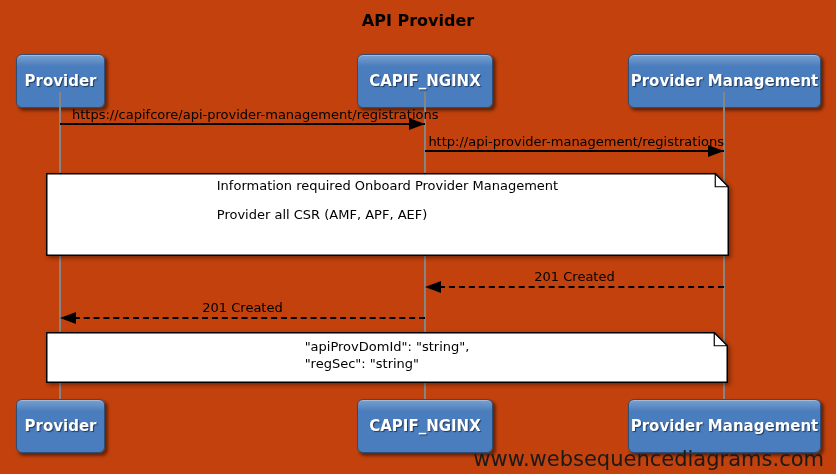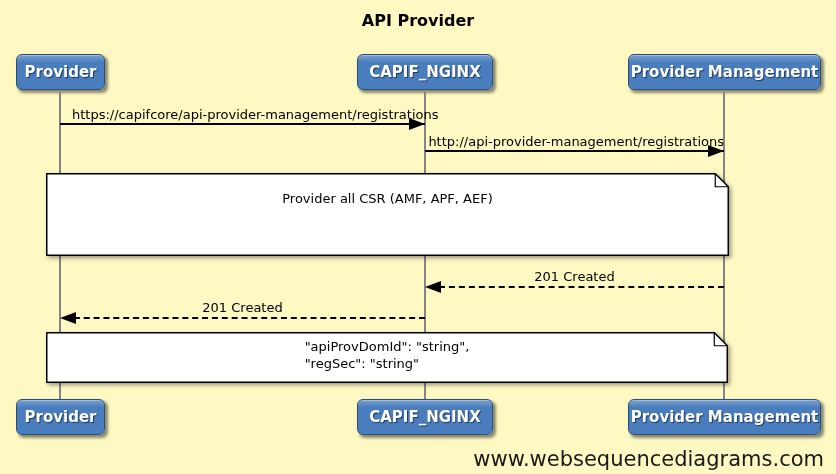--- a/index.html
+++ b/index.html
@@ -1,25 +1,25 @@
 <!DOCTYPE html>
 <html><head>
 <meta charset="utf-8">
 <style>
   html,body { margin:0; padding:0; background:#ffffff; }
   #canvas {
-    position:relative; width:836px; height:474px; background:#fef9c3;
+    position:relative; width:836px; height:474px; background:#c2410c;
     font-family:"DejaVu Sans","Liberation Sans",sans-serif; overflow:hidden;
   }
   .title {
     position:absolute; left:0; top:11px; width:836px; text-align:center;
     font-size:16px; font-weight:bold; color:#000;
   }
   .actor {
-    position:absolute; height:36px; border-radius:6px;
+    position:absolute; height:54px; border-radius:6px;
     background:linear-gradient(180deg,#79a0d0 0%,#4a7dbd 22%,#4a7dbd 100%);
     border:1px solid #2c4d76;
     box-shadow:2.5px 2.5px 3px rgba(0,0,0,0.45), inset 0 1px 0 rgba(255,255,255,0.30);
     color:#ffffff; font-size:15px; font-weight:bold;
     display:flex; align-items:center; justify-content:center;
     text-shadow:1px 1px 1px #1f3a5f; box-sizing:border-box;
   }
   .lifeline { position:absolute; width:2px; background:#858585; }
   .msg-label {
     position:absolute; text-align:center; font-size:13px; color:#000;
@@ -82,20 +82,21 @@
   <div class="msg-line" style="left:425px; top:150px; width:299px;"></div>
   <div class="head-right" style="left:708px; top:145px;"></div>
 
   <div class="note" id="note1" style="left:46px; top:173px; width:683px; height:83px;">
     <svg width="683" height="83" viewBox="0 0 683 83">
       <path d="M0.75 0.75 L669.25 0.75 L682.25 13.75 L682.25 82.25 L0.75 82.25 Z" fill="#ffffff" stroke="#000000" stroke-width="1.5"></path>
       <path d="M669.25 0.75 L669.25 13.75 L682.25 13.75 Z" fill="#ffffff" stroke="#000000" stroke-width="1.2"></path>
     </svg>
     <div class="note-text">
       <div class="note-lines">
+        <div class="note-line">Information required Onboard Provider Management</div>
         <div class="note-line"></div>
         <div class="note-line">Provider all CSR (AMF, APF, AEF)</div>
       </div>
     </div>
   </div>
 
   <div class="msg-label" style="left:425px; top:268px; width:299px;">201 Created</div>
   <div class="msg-line dashed" style="left:429px; top:286px; width:295px;"></div>
   <div class="head-left" style="left:425px; top:281px;"></div>
 

